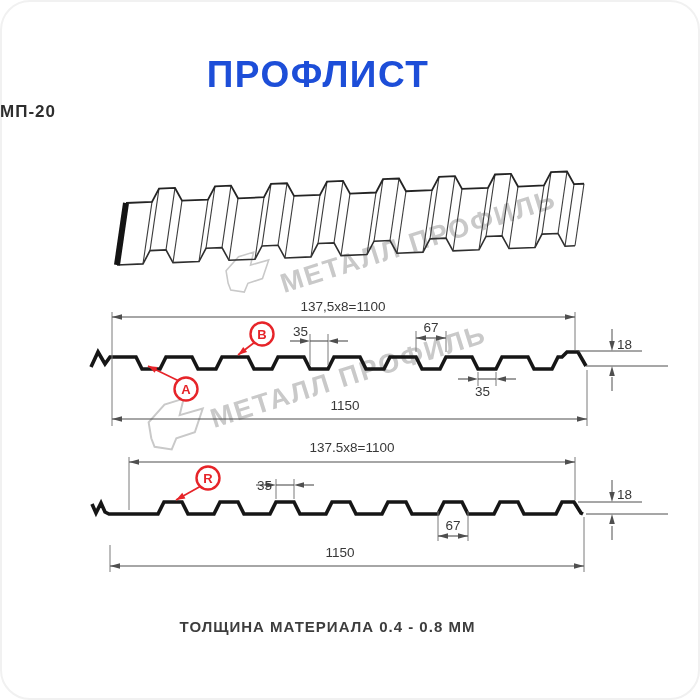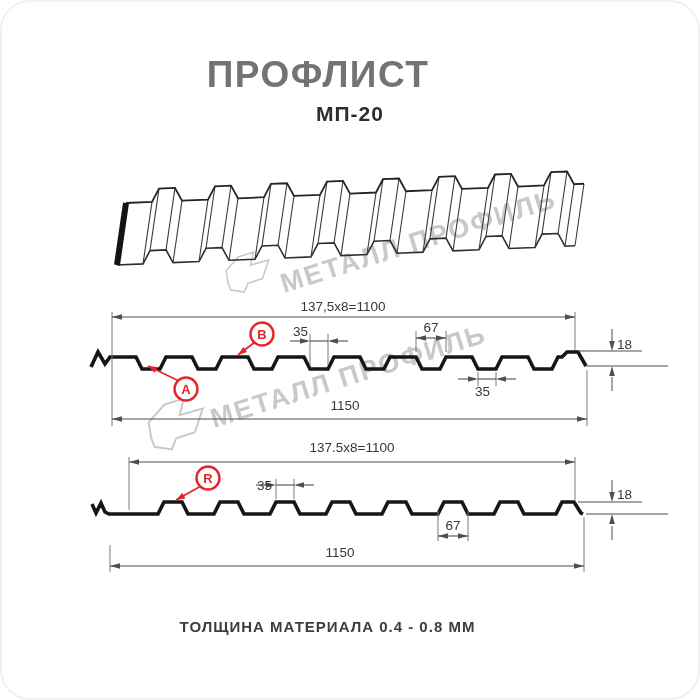--- a/index.html
+++ b/index.html
@@ -1,22 +1,22 @@
 <!DOCTYPE html>
 <html><head>
 <meta charset="utf-8">
 <style>
   html,body{margin:0;padding:0;background:#fff;}
   .stage{position:relative;width:700px;height:700px;background:#fff;overflow:hidden;
          font-family:"Liberation Sans",sans-serif;}
   .frame{position:absolute;inset:0;border:2px solid #f1f1f1;border-radius:30px;pointer-events:none;}
   .title{position:absolute;top:54px;left:0;width:636px;text-align:center;
-         font-size:37px;font-weight:800;letter-spacing:1.5px;color:#737373;}
-  .subtitle{position:absolute;top:102px;left:0;width:700px;text-align:center;
-         font-size:21px;font-weight:600;letter-spacing:1px;color:#2e2e2e;}
+         font-size:37px;font-weight:800;letter-spacing:1.5px;color:#1d4ed8;}
+  .subtitle{position:absolute;top:102px;left:0;width:700px;text-align:left;
+         font-size:17px;font-weight:600;letter-spacing:1px;color:#2e2e2e;}
   .footer{position:absolute;top:618px;left:0;width:655px;text-align:center;
          font-size:15px;font-weight:600;letter-spacing:1px;color:#3d3d3d;}
   svg#drawing{position:absolute;left:0;top:0;}
   svg text{font-family:"Liberation Sans",sans-serif;}
 </style>
 </head>
 <body>
 
 <div class="stage">
   <div class="frame"></div>

